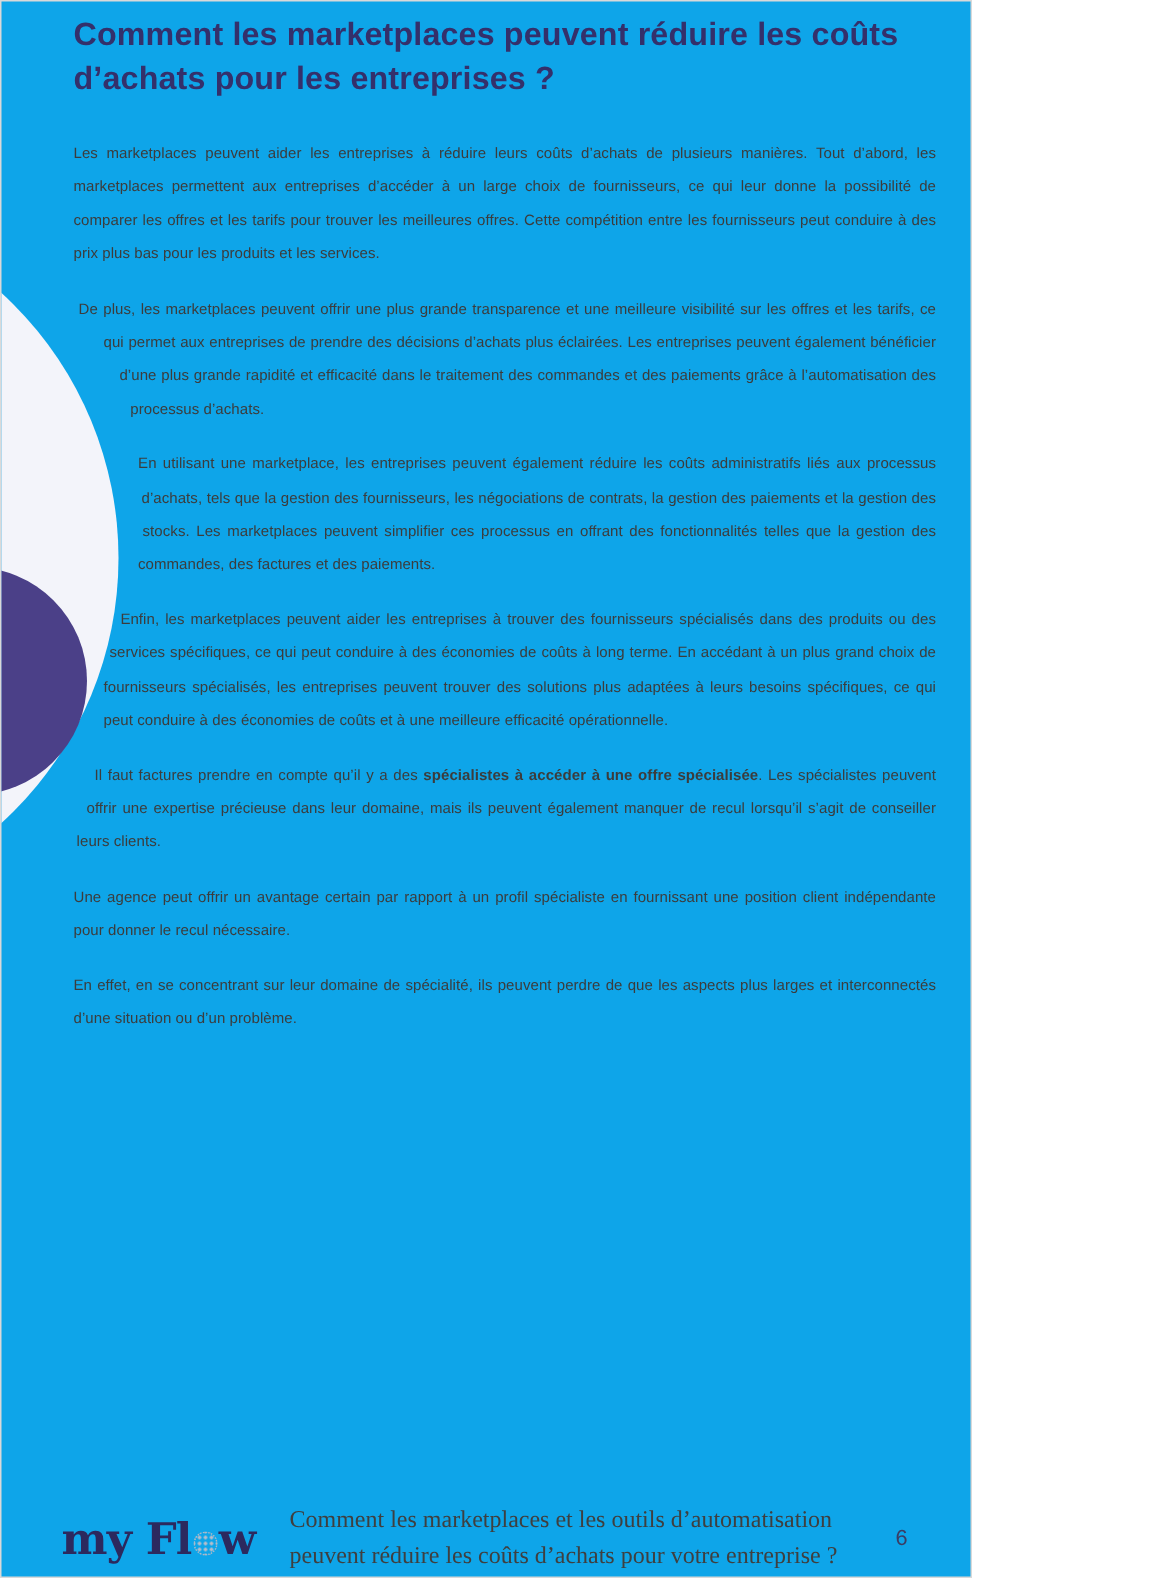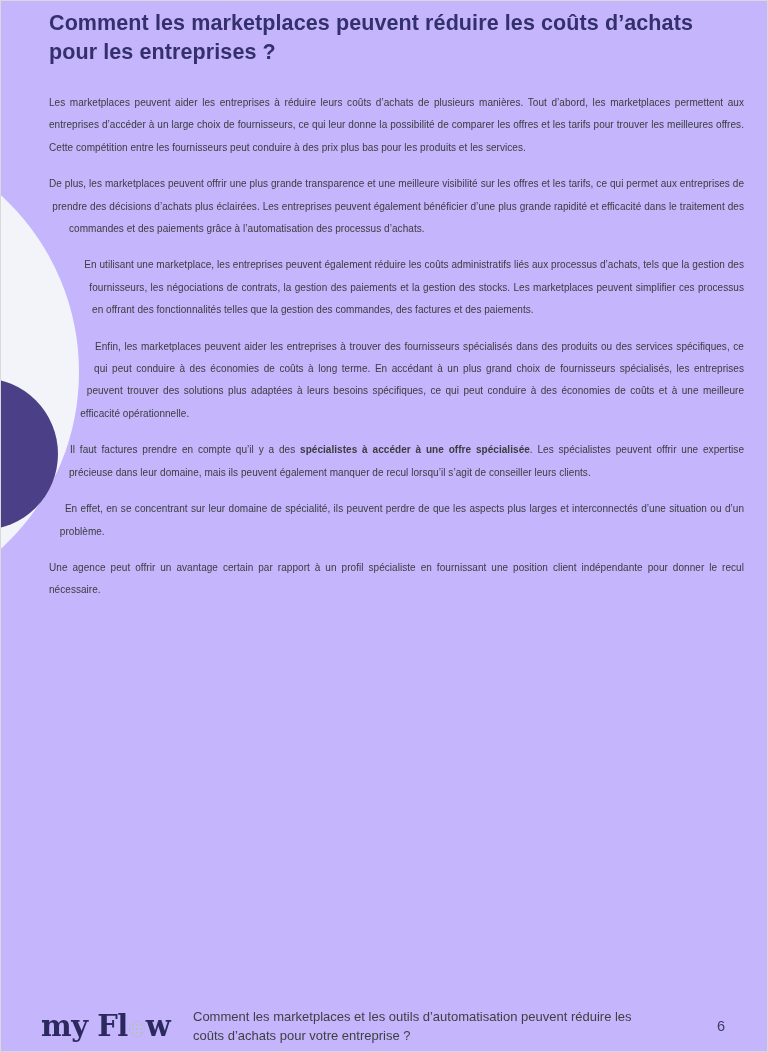--- a/index.html
+++ b/index.html
@@ -10,22 +10,22 @@
     --logo-color:#2c295e;
     --footer-text:#3f3f3f;
     --pagenum-color:#3b3c63;
     --page-border:#d9d9d9;
   }
   *{margin:0;padding:0;box-sizing:border-box;}
   html,body{background:#fff;}
   body{width:768px;font-family:"Liberation Sans", sans-serif;}
   .page{
     position:relative;
-    width:768px;height:1052px;
-    background:#c4b5fd;
+    width:648px;height:1052px;
+    background:#0ea5e9;
     border:1px solid var(--page-border);
     overflow:hidden;
   }
   
   .circle{position:absolute;border-radius:50%;z-index:0;}
   .circle-light{
     left:-400px;top:132px;width:478px;height:478px;
     background:var(--circle-light);
   }
   .circle-dark{
@@ -81,22 +81,23 @@
     border:1px dotted #b3b8c6;
     background-image:radial-gradient(circle,#b9bdca 1px,transparent 1.3px);
     background-size:4px 4px;
     background-position:center;
     vertical-align:baseline;
     position:relative;top:1px;
     margin:0 1px;
   }
   .caption{
     width:468px;
-    font-size:13px;line-height:1.5;
+    font-size:16px;line-height:1.5;
     color:var(--footer-text);
+    font-family:Liberation Serif, serif;
   }
   .page-number{
     margin-left:auto;
     padding-right:20px;
     font-size:14.5px;
     color:var(--pagenum-color);
   }
 </style>
 </head>
 <body>
@@ -108,22 +109,22 @@
   <div class="content">
     <h1>Comment les marketplaces peuvent réduire les coûts d’achats pour les entreprises ?</h1>
     <div class="paragraphs">
       <div class="wrap-shape"></div>
 
     <p><span>Les marketplaces peuvent aider les entreprises à réduire leurs coûts d’achats de plusieurs manières. Tout d’abord, les marketplaces permettent aux entreprises d’accéder à un large choix de fournisseurs, ce qui leur donne la possibilité de comparer les offres et les tarifs pour trouver les meilleures offres. Cette compétition entre les fournisseurs peut conduire à des prix plus bas pour les produits et les services.</span></p>
         <p><span>De plus, les marketplaces peuvent offrir une plus grande transparence et une meilleure visibilité sur les offres et les tarifs, ce qui permet aux entreprises de prendre des décisions d’achats plus éclairées. Les entreprises peuvent également bénéficier d’une plus grande rapidité et efficacité dans le traitement des commandes et des paiements grâce à l’automatisation des processus d’achats.</span></p>
         <p><span>En utilisant une marketplace, les entreprises peuvent également réduire les coûts administratifs liés aux processus d’achats, tels que la gestion des fournisseurs, les négociations de contrats, la gestion des paiements et la gestion des stocks. Les marketplaces peuvent simplifier ces processus en offrant des fonctionnalités telles que la gestion des commandes, des factures et des paiements.</span></p>
         <p><span>Enfin, les marketplaces peuvent aider les entreprises à trouver des fournisseurs spécialisés dans des produits ou des services spécifiques, ce qui peut conduire à des économies de coûts à long terme. En accédant à un plus grand choix de fournisseurs spécialisés, les entreprises peuvent trouver des solutions plus adaptées à leurs besoins spécifiques, ce qui peut conduire à des économies de coûts et à une meilleure efficacité opérationnelle.</span></p>
         <p><span>Il faut factures prendre en compte qu’il y a des </span><span class="bold">spécialistes à accéder à une offre spécialisée</span><span>. Les spécialistes peuvent offrir une expertise précieuse dans leur domaine, mais ils peuvent également manquer de recul lorsqu’il s’agit de conseiller leurs clients.</span></p>
+        <p><span>Une agence peut offrir un avantage certain par rapport à un profil spécialiste en fournissant une position client indépendante pour donner le recul nécessaire.</span></p>
         <p><span>En effet, en se concentrant sur leur domaine de spécialité, ils peuvent perdre de que les aspects plus larges et interconnectés d’une situation ou d’un problème.</span></p>
-        <p><span>Une agence peut offrir un avantage certain par rapport à un profil spécialiste en fournissant une position client indépendante pour donner le recul nécessaire.</span></p>
       </div>
   </div>
 
   <div class="footer">
     <div class="logo"><span>my Fl</span><span class="globe"></span><span>w</span></div>
     <div class="caption">Comment les marketplaces et les outils d’automatisation peuvent réduire les coûts d’achats pour votre entreprise ?</div>
     <div class="page-number">6</div>
   </div>
 </div>
 

